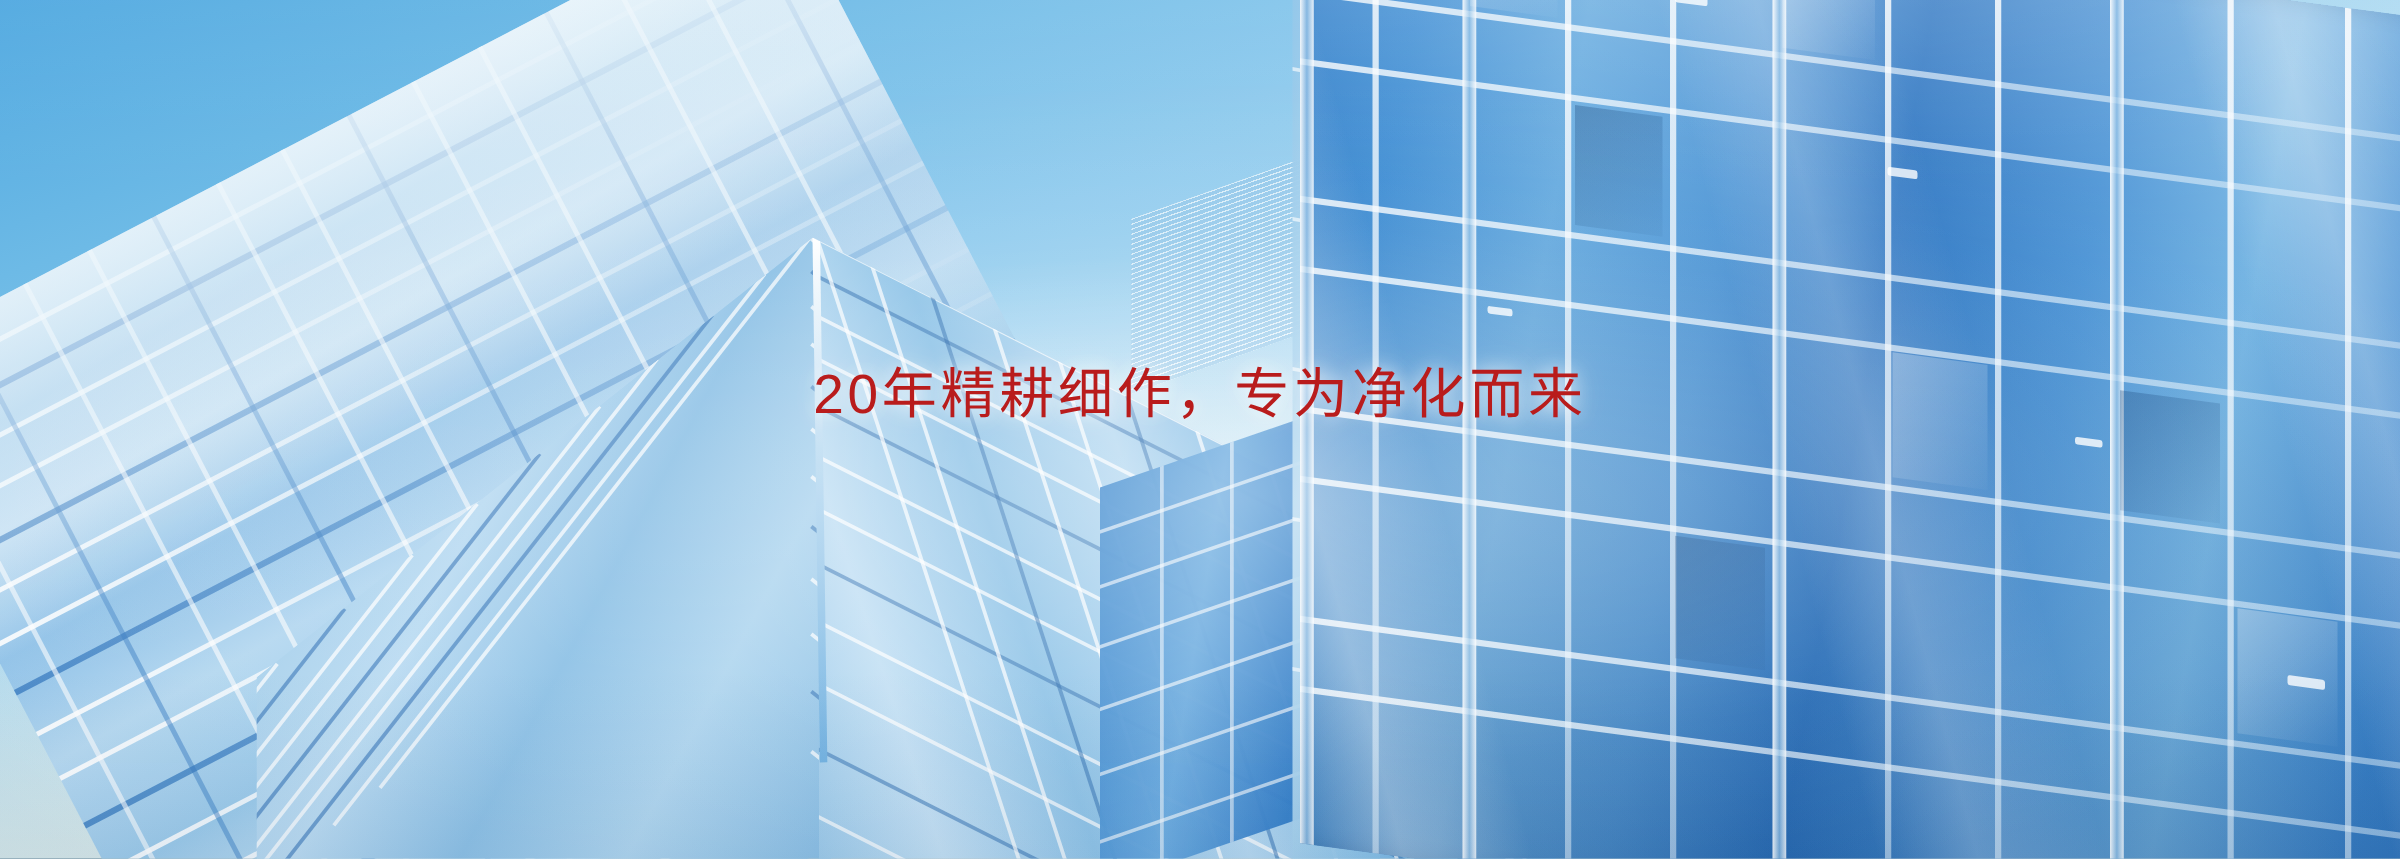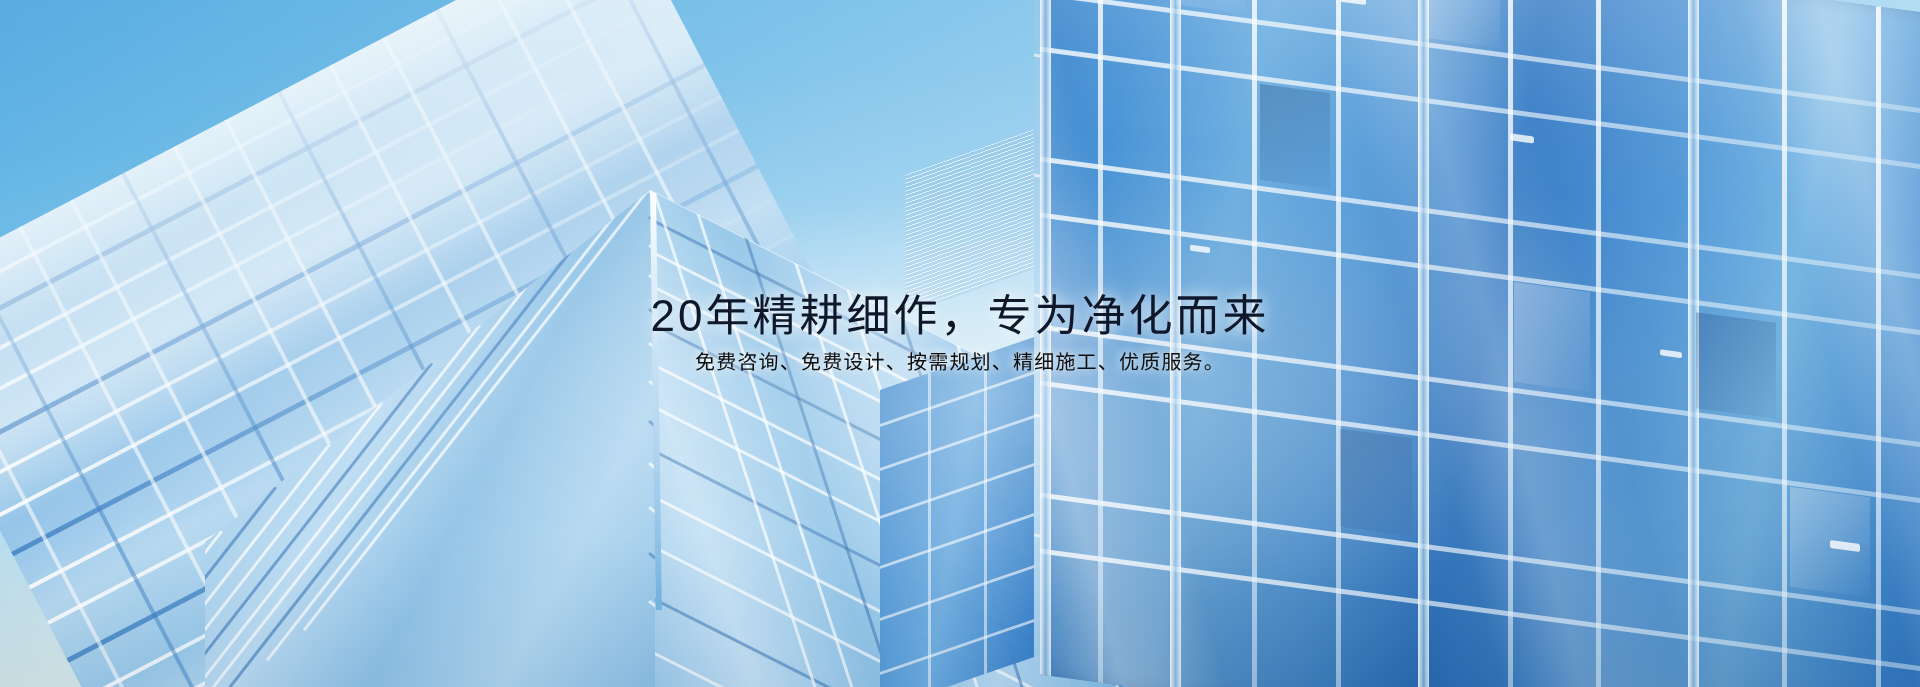--- a/index.html
+++ b/index.html
@@ -158,21 +158,21 @@
     text-shadow:
       0 0 16px rgba(255,255,255,0.85),
       0 0 30px rgba(255,255,255,0.55),
       1px 1px 0 rgba(255,255,255,0.5);
   }
   .subline{
     margin:18px 0 0 0;
     font-size:44px;
     line-height:1;
     font-weight:500;
-    color:#0f172a;
+    color:#b91c1c;
     letter-spacing:3px;
     text-shadow:
       0 0 14px rgba(255,255,255,0.80),
       0 0 26px rgba(255,255,255,0.45);
   }
   .tagline{
     margin:14px 0 0 0;
     font-size:20px;
     line-height:1;
     font-weight:500;
@@ -362,16 +362,15 @@
     <div class="rt-spot" style="left:470px;top:176px;width:24px;height:7px"></div>
     <div class="rt-spot" style="left:620px;top:372px;width:22px;height:6px"></div>
     <div class="rt-spot" style="left:790px;top:540px;width:30px;height:8px"></div>
     <div class="rt-spot" style="left:150px;top:330px;width:20px;height:6px"></div>
   </div>
 
   <div class="grade"></div>
 
   <div class="copy">
     <p class="subline">20年精耕细作，专为净化而来</p>
-    <p class="tagline">免费咨询、免费设计、按需规划、精细施工、优质服务。</p>
   </div>
 
 </div>
 
 </body></html>

